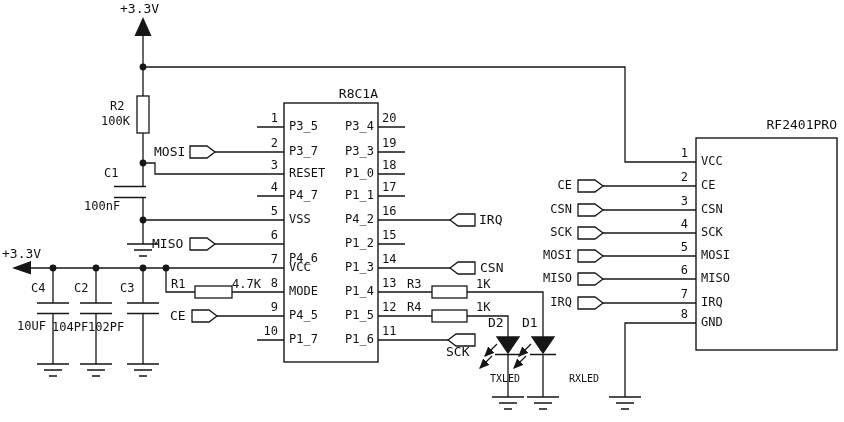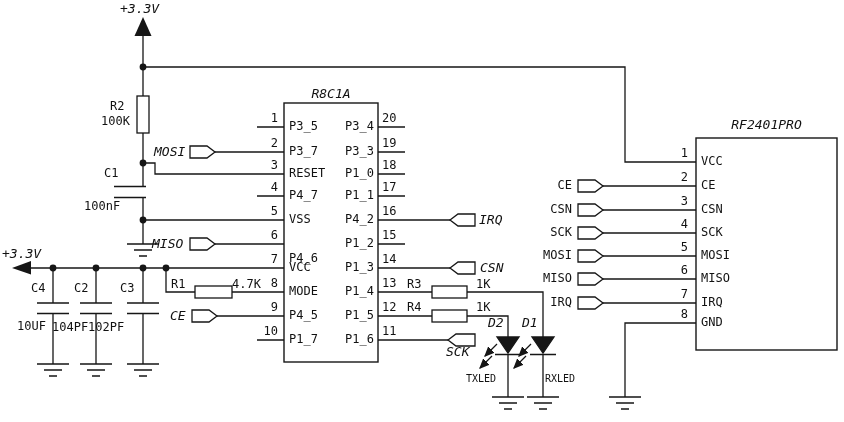--- a/index.html
+++ b/index.html
@@ -1,22 +1,22 @@
 <!DOCTYPE html>
 <html><head>
 <meta charset="utf-8">
 <style>
   html,body{margin:0;padding:0;background:#fff;}
   #stage{position:relative;width:844px;height:422px;background:#fff;overflow:hidden;
          font-family:"DejaVu Sans Mono",monospace;color:#111;}
   #wires{position:absolute;left:0;top:0;}
   .t{position:absolute;font:12px/1.1 "DejaVu Sans Mono",monospace;color:#111;white-space:nowrap;}
-  .t13{font-size:13px;font-style:italic;}
-  .t10{font-size:10px;}
-  .ctr{text-align:center;}
+  .t13{font-size:13px;}
+  .t10{font-size:10px;margin-left:24px;}
+  .ctr{text-align:right;}
   .rgt{text-align:right;}
 </style>
 </head>
 <body>
 
 <div id="stage">
 
   <svg id="wires" width="844" height="422" viewBox="0 0 844 422" fill="none" stroke="#161616" stroke-width="1.3">
     <defs>
       <marker id="ah" markerWidth="9" markerHeight="7" refX="7" refY="3.5" orient="auto">

